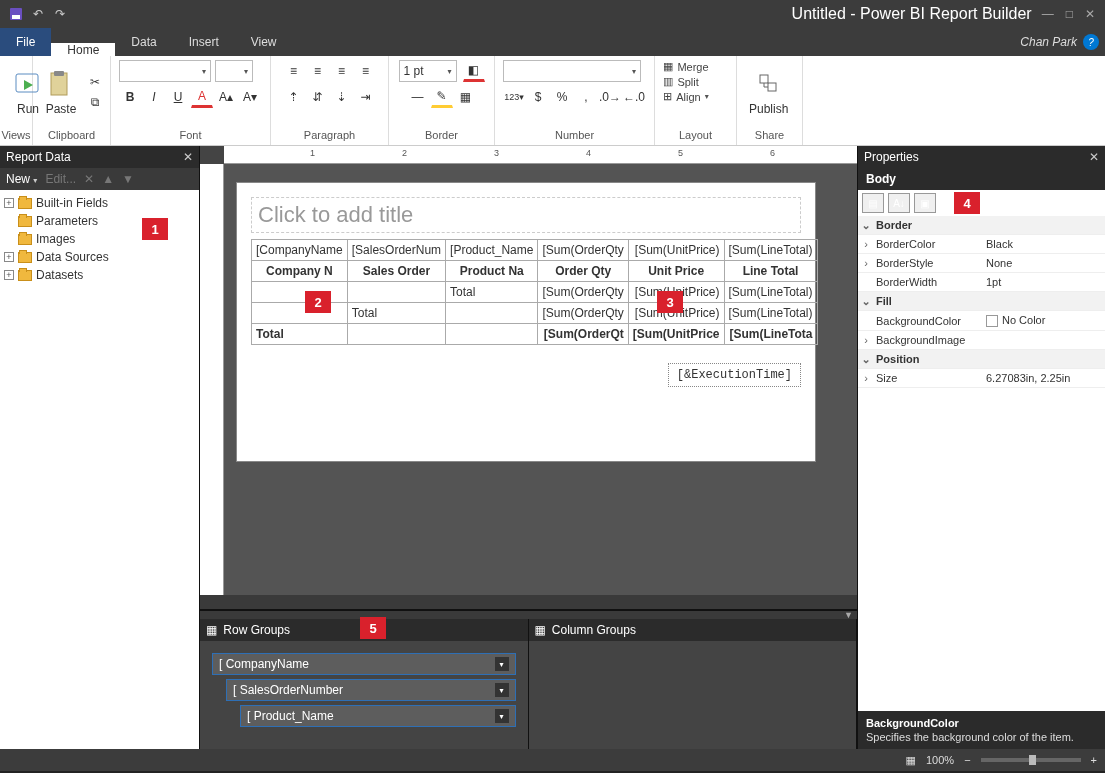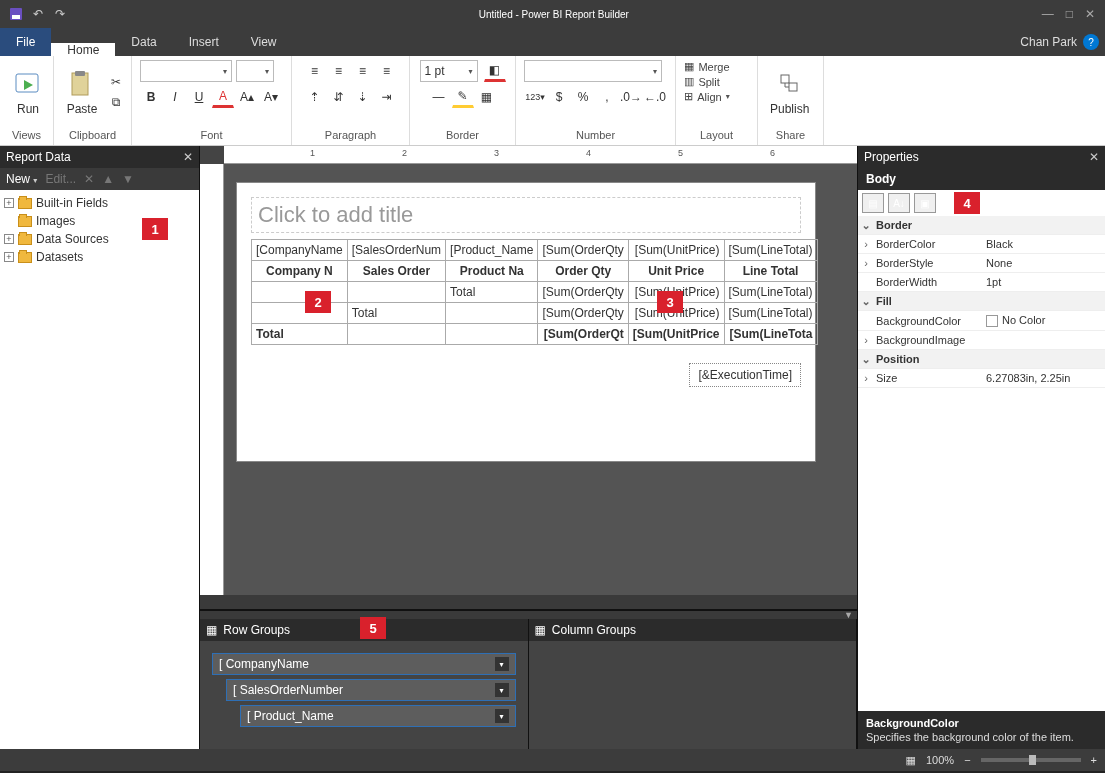--- a/index.html
+++ b/index.html
@@ -2,29 +2,29 @@
 <html><head>
 <meta charset="utf-8">
 <style>
 * { box-sizing: border-box; margin: 0; padding: 0; font-family: "Segoe UI", Arial, sans-serif; }
 body { width: 1105px; height: 773px; background: #222; overflow: hidden; font-size: 12px; color: #333; position: relative; }
 
 
 .titlebar { height: 28px; background: #3c3c3c; display: flex; align-items: center; color: #fff; }
 .titlebar .qat { display: flex; gap: 6px; padding: 0 8px; }
 .qat-icon { width: 16px; height: 16px; display: flex; align-items: center; justify-content: center; }
-.titlebar .title { flex: 1; text-align: center; font-size: 10px; }
+.titlebar .title { flex: 1; text-align: right; font-size: 16px; }
 .titlebar .wincontrols { display: flex; gap: 12px; padding: 0 10px; color: #aaa; }
 
 
 .menubar { height: 28px; background: #3c3c3c; display: flex; align-items: stretch; color: #ddd; }
 .menubar .tab { padding: 0 16px; display: flex; align-items: center; cursor: pointer; }
 .menubar .tab.file { background: #2a4c7d; color: #fff; }
 .menubar .tab.active { background: #fff; color: #333; margin-top: 15px; }
-.menubar .user { margin-left: auto; padding: 0 6px; display: flex; align-items: center; gap: 6px; }
+.menubar .user { margin-left: auto; padding: 0 6px; display: flex; align-items: center; gap: 6px; font-style: italic; }
 .help-icon { width: 16px; height: 16px; border-radius: 50%; background: #0078d4; color: #fff; display: flex; align-items: center; justify-content: center; font-size: 10px; }
 
 
 .ribbon { height: 90px; background: #fff; border-bottom: 1px solid #ccc; display: flex; }
 .ribbon-group { border-right: 1px solid #ddd; display: flex; flex-direction: column; }
 .ribbon-group .body { flex: 1; display: flex; align-items: center; padding: 4px 8px; gap: 4px; }
 .ribbon-group .label { text-align: center; font-size: 11px; color: #555; padding: 2px 0 4px; }
 .big-btn { display: flex; flex-direction: column; align-items: center; gap: 2px; padding: 2px 4px; cursor: pointer; }
 .big-btn .icon { width: 32px; height: 32px; display: flex; align-items: center; justify-content: center; }
 .small-btns { display: flex; flex-direction: column; gap: 2px; }
@@ -63,21 +63,21 @@
 .canvas-wrap { flex: 1; display: flex; overflow: hidden; }
 .ruler-v { width: 24px; background: #fff; border-right: 1px solid #999; position: relative; }
 .canvas { flex: 1; background: #545454; overflow: auto; padding: 18px 12px; position: relative; }
 .page { width: 580px; background: #fff; border: 1px solid #888; padding: 14px; position: relative; min-height: 280px; }
 .title-placeholder { font-size: 22px; color: #999; border: 1px dashed #ccc; padding: 4px 6px; margin-bottom: 6px; }
 .tablix { border-collapse: collapse; width: 100%; font-size: 12px; }
 .tablix td, .tablix th { border: 1px solid #aaa; padding: 3px 4px; text-align: left; white-space: nowrap; overflow: hidden; }
 .tablix th { font-weight: 600; text-align: center; }
 .tablix .right { text-align: right; }
 .tablix .bold { font-weight: 600; }
-.exec-time { border: 1px dotted #888; padding: 4px 8px; text-align: right; margin-top: 18px; float: right; }
+.exec-time { border: 1px dotted #888; padding: 4px 8px; text-align: right; margin-top: 18px; float: right; font-family: Liberation Mono, monospace; }
 .scroller-h { height: 14px; background: #3a3a3a; }
 
 
 .properties { width: 248px; background: #2b2b2b; color: #fff; display: flex; flex-direction: column; border-left: 1px solid #111; }
 .prop-obj { background: #2b2b2b; font-weight: 600; padding: 4px 8px; }
 .prop-toolbar { background: #fff; height: 26px; display: flex; align-items: center; gap: 4px; padding: 0 4px; position: relative; }
 .pt-btn { width: 22px; height: 20px; border: 1px solid #999; background: #f0f0f0; display: flex; align-items: center; justify-content: center; font-size: 10px; cursor: pointer; }
 .prop-grid { flex: 1; background: #fff; color: #333; overflow: auto; }
 .prop-row { display: flex; border-bottom: 1px solid #eee; font-size: 11px; align-items: center; }
 .prop-row .arrow { width: 16px; text-align: center; color: #666; }
@@ -138,21 +138,21 @@
   <div class="tab">Data</div>
   <div class="tab">Insert</div>
   <div class="tab">View</div>
   <div class="user">
     <span>Chan Park</span>
     <span class="help-icon">?</span>
   </div>
 </div>
 
 <div class="ribbon">
-  <div class="ribbon-group" style="width:54px">
+  <div class="ribbon-group" style="width:33px">
     <div class="body">
       <div class="big-btn">
         <span class="icon">
             <svg width="28" height="28">
               <rect x="2" y="4" width="22" height="18" fill="none" stroke="#5b8cc1" rx="2"></rect>
               <polygon points="10,10 10,20 19,15" fill="#4caf50"></polygon>
             </svg>
           </span>
         <span>Run</span>
       </div>
@@ -298,20 +298,25 @@
       <span class="disabled">Edit...</span>
       <span class="disabled">✕</span>
       <span class="disabled">▲</span>
       <span class="disabled">▼</span>
     </div>
     <div class="tree">
       <div class="tree-item">
           <span class="exp">+</span>
           <span class="folder-icon"></span>
           <span>Built-in Fields</span>
+        </div>
+      <div class="tree-item">
+          <span class="exp none"></span>
+          <span class="folder-icon"></span>
+          <span>Parameters</span>
         </div>
       <div class="tree-item">
           <span class="exp none"></span>
           <span class="folder-icon"></span>
           <span>Images</span>
         </div>
       <div class="tree-item">
           <span class="exp">+</span>
           <span class="folder-icon"></span>
           <span>Data Sources</span>

